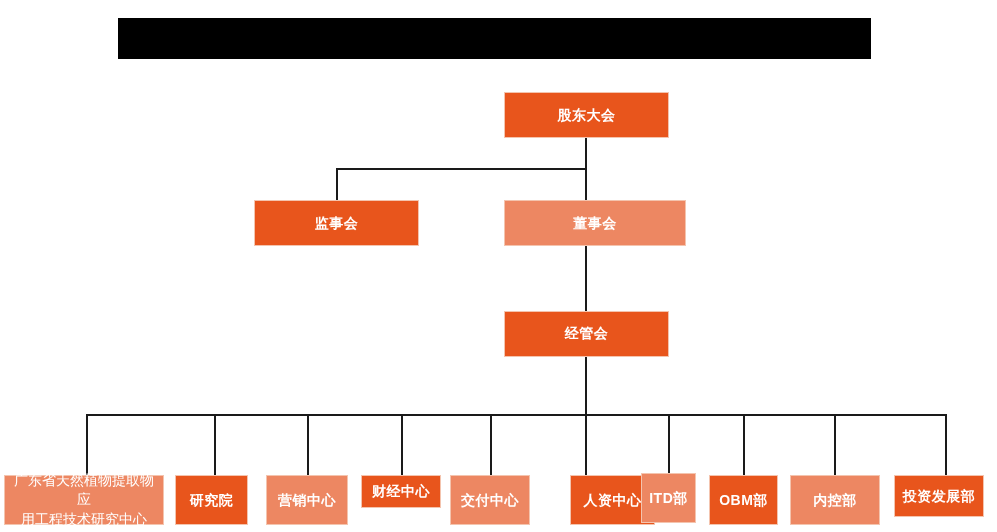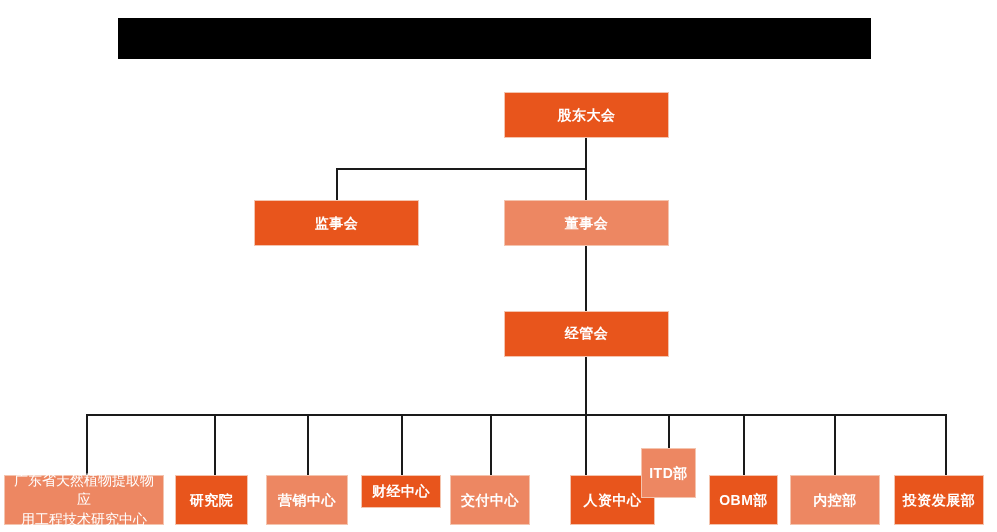--- a/index.html
+++ b/index.html
@@ -79,21 +79,21 @@
   <div class="line v" style="left:585px; top:138px; height:32px;"></div>
 
   <div class="line h" style="left:336px; top:168px; width:251px;"></div>
 
   <div class="line v" style="left:336px; top:168px; height:33px;"></div>
 
   <div class="line v" style="left:585px; top:168px; height:33px;"></div>
 
   <div class="node dark" style="left:254px; top:200px; width:165px; height:46px;">监事会</div>
 
-  <div class="node light" style="left:504px; top:200px; width:165px; height:46px;">董事会</div>
+  <div class="node light" style="left:504px; top:200px; width:182px; height:46px;">董事会</div>
 
   <div class="line v" style="left:585px; top:246px; height:65px;"></div>
 
   <div class="node dark" style="left:504px; top:311px; width:165px; height:46px;font-family:Liberation Mono, monospace;">经管会</div>
 
   <div class="line v" style="left:585px; top:357px; height:58px;"></div>
 
   <div class="line h" style="left:86px; top:414px; width:860px;"></div>
 
   <div class="line v" style="left:86px;  top:414px; height:61px;"></div>
@@ -117,21 +117,21 @@
   <div class="node dark" style="left:175px; top:475px; width:73px; height:50px;">研究院</div>
 
   <div class="node light" style="left:266px; top:475px; width:82px; height:50px;">营销中心</div>
 
   <div class="node dark" style="left:361px; top:475px; width:80px; height:33px;">财经中心</div>
 
   <div class="node light" style="left:450px; top:475px; width:80px; height:50px;">交付中心</div>
 
   <div class="node dark" style="left:570px; top:475px; width:85px; height:50px;">人资中心</div>
 
-  <div class="node light" style="left:641px; top:448px; width:55px; height:50px;">ITD部</div>
+  <div class="node light" style="left:641px; top:473px; width:55px; height:50px;">ITD部</div>
 
   <div class="node dark" style="left:709px; top:475px; width:69px; height:50px;">OBM部</div>
 
   <div class="node light" style="left:790px; top:475px; width:90px; height:50px;">内控部</div>
 
-  <div class="node dark" style="left:894px; top:475px; width:90px; height:50px;">投资发展部</div>
+  <div class="node dark" style="left:894px; top:475px; width:90px; height:42px;">投资发展部</div>
 
 </div>
 
 </body></html>

